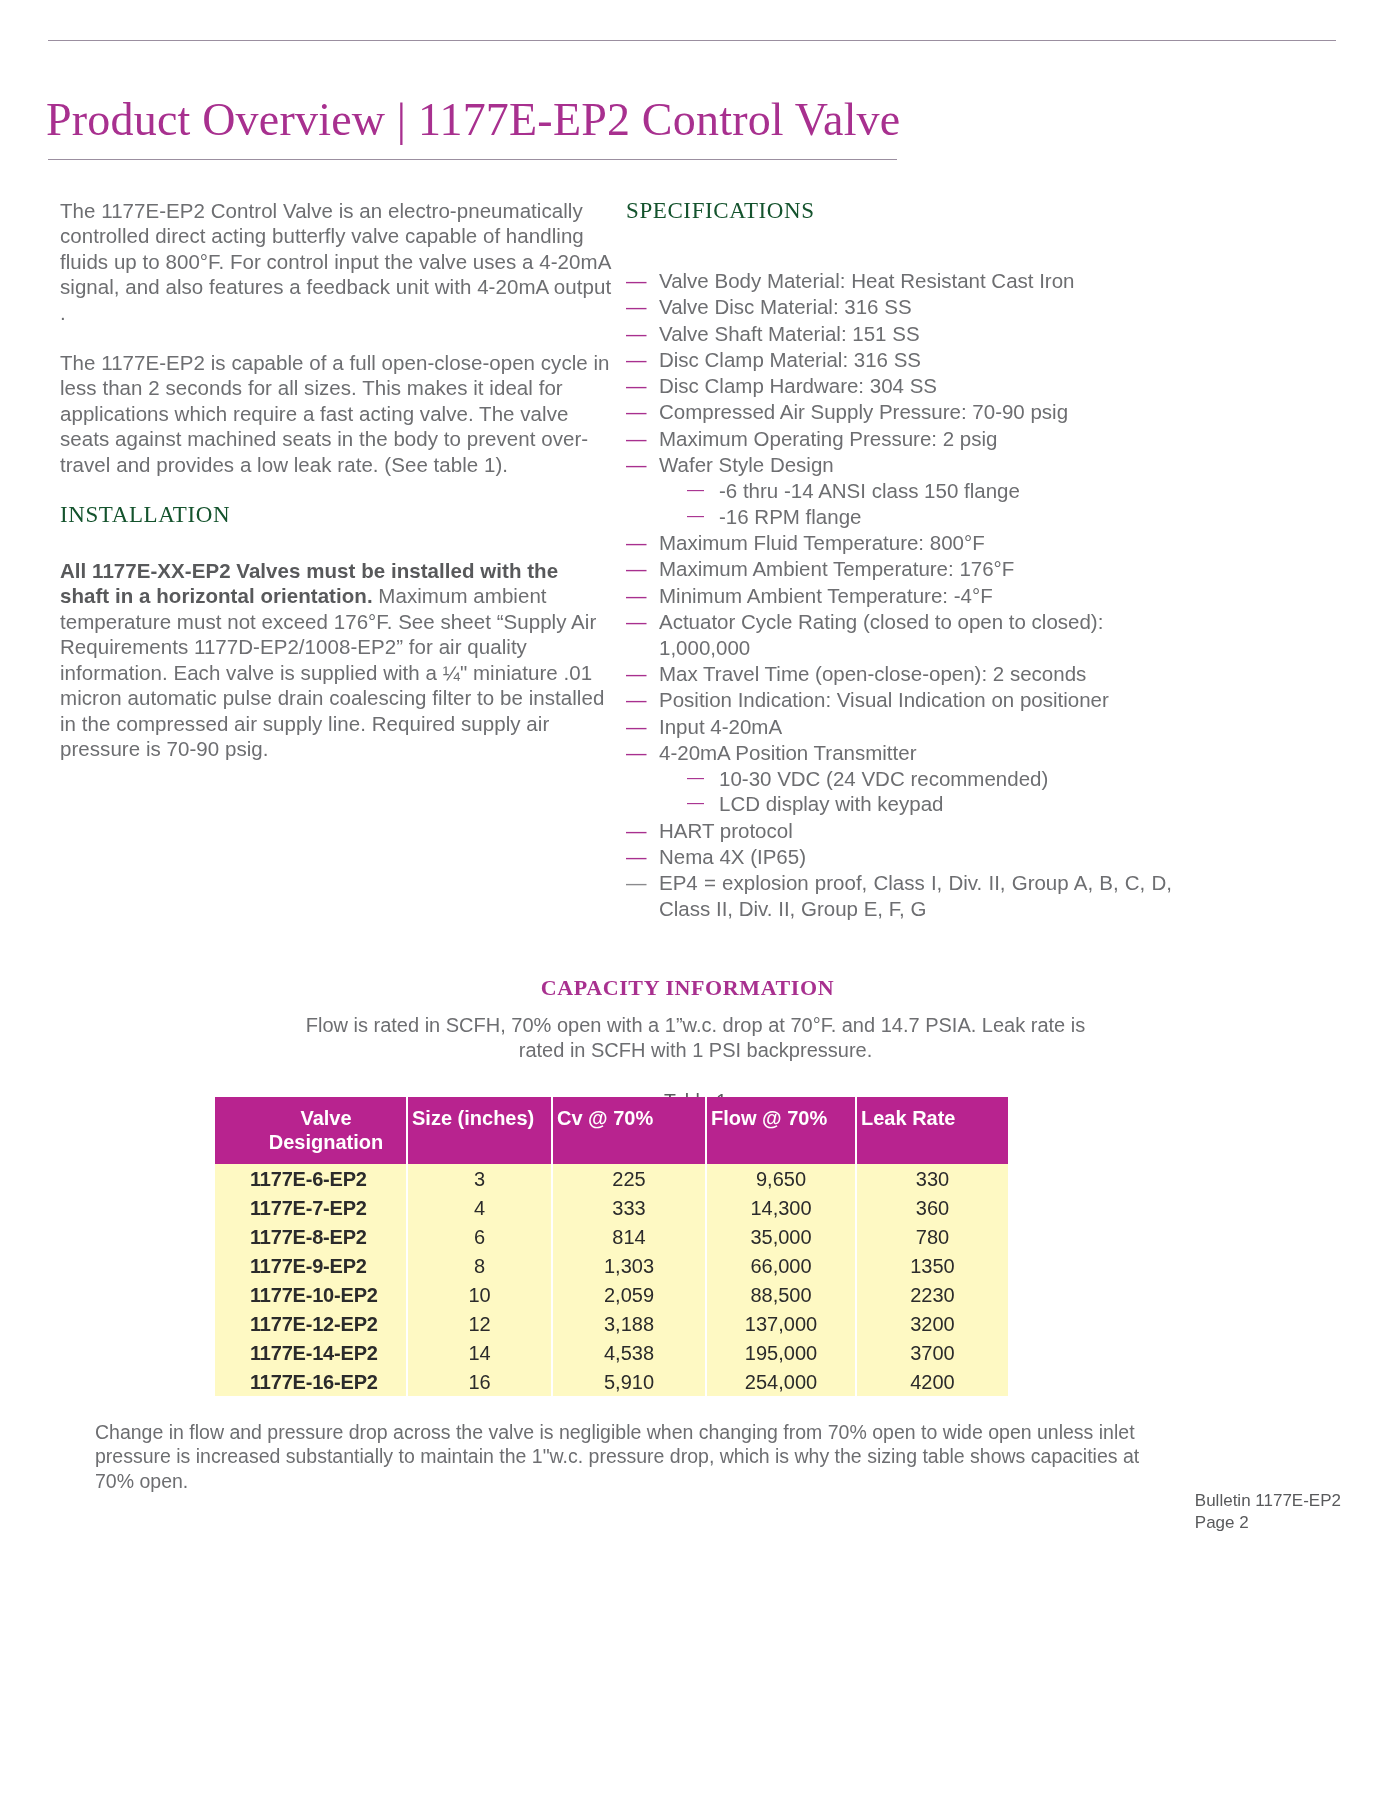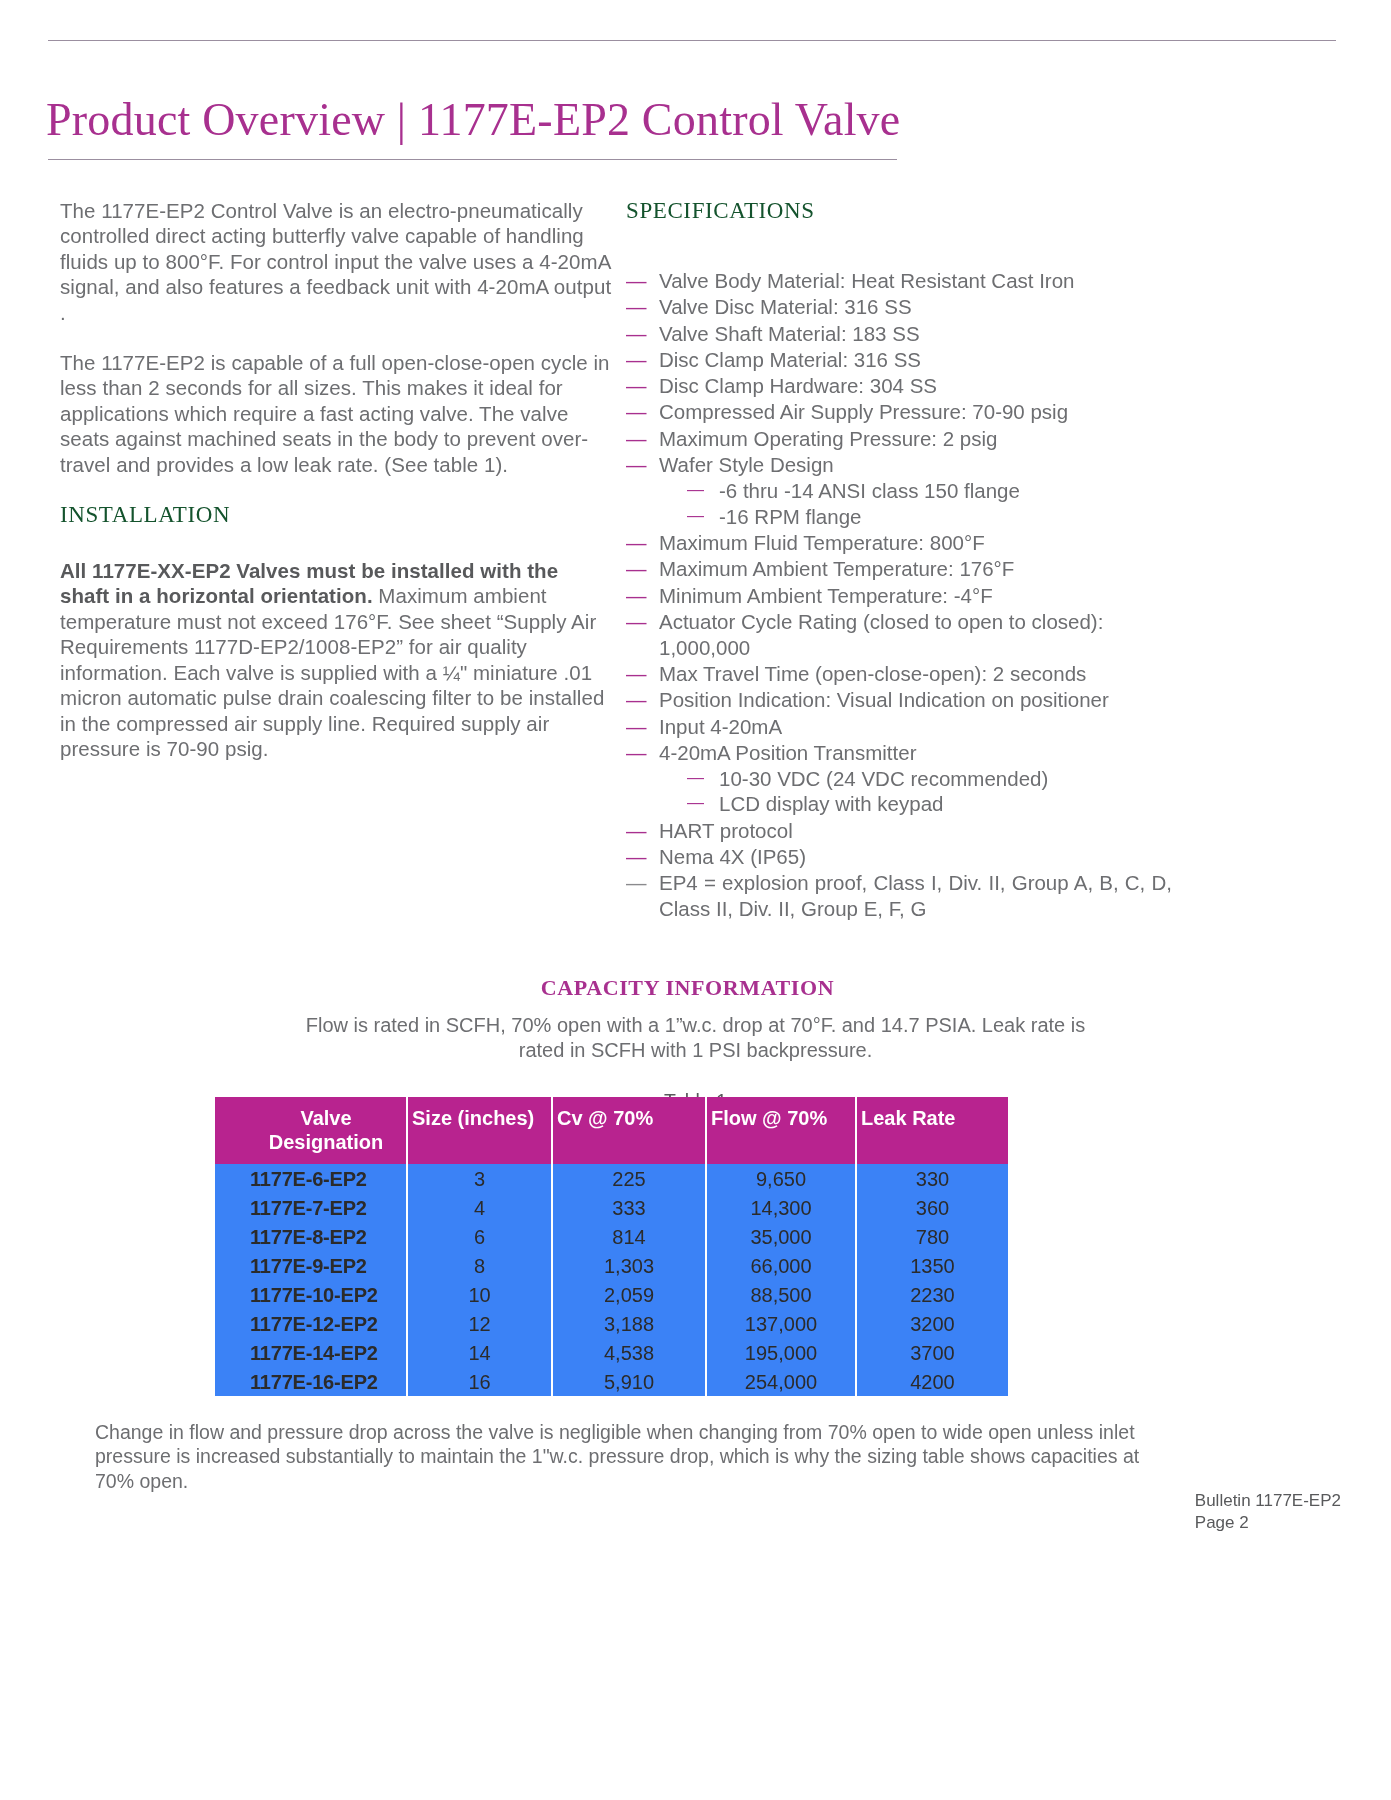--- a/index.html
+++ b/index.html
@@ -196,21 +196,21 @@
     border-right: 2px solid #ffffff;
     vertical-align: top;
     line-height: 24px;
   }
   table.cap-table th:last-child { border-right: none; }
   table.cap-table th.valve-col {
     text-align: center;
     padding-left: 35px;
   }
   table.cap-table td {
-    background: #3b82f6;
+    background: #fef9c3;
     color: #2b2b2b;
     font-size: 20px;
     font-weight: 300;
     text-align: center;
     padding: 3.5px 4px;
     border-right: 2px solid #ffffff;
     line-height: 22px;
   }
   table.cap-table td:last-child { border-right: none; }
   table.cap-table td.valve-col {
@@ -274,21 +274,21 @@
   <div class="col-right">
 
     <h2 class="section-head specs">SPECIFICATIONS</h2>
 
     <ul class="spec-list">
 
       <li><span class="dash">—</span><span class="txt">Valve Body Material: Heat Resistant Cast Iron</span></li>
 
       <li><span class="dash">—</span><span class="txt">Valve Disc Material: 316 SS</span></li>
 
-      <li><span class="dash">—</span><span class="txt">Valve Shaft Material: 183 SS</span></li>
+      <li><span class="dash">—</span><span class="txt">Valve Shaft Material: 151 SS</span></li>
 
       <li><span class="dash">—</span><span class="txt">Disc Clamp Material: 316 SS</span></li>
 
       <li><span class="dash">—</span><span class="txt">Disc Clamp Hardware: 304 SS</span></li>
 
       <li><span class="dash">—</span><span class="txt">Compressed Air Supply Pressure: 70-90 psig</span></li>
 
       <li><span class="dash">—</span><span class="txt">Maximum Operating Pressure: 2 psig</span></li>
 
       <li><span class="dash">—</span><span class="txt">Wafer Style Design</span>

